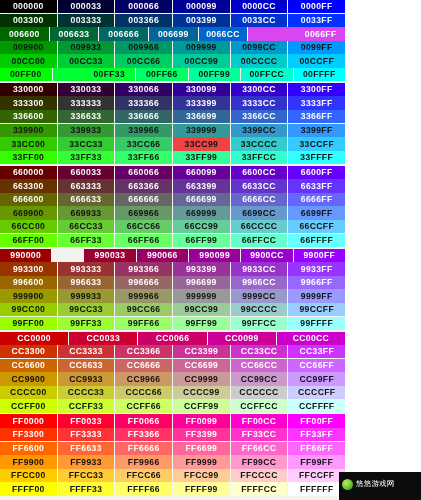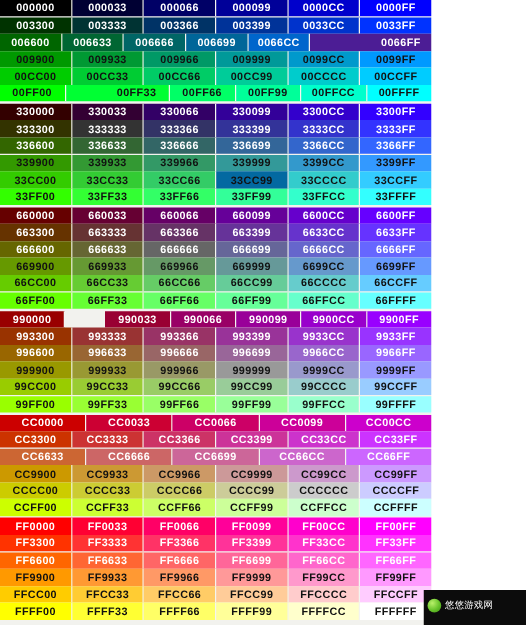--- a/index.html
+++ b/index.html
@@ -116,21 +116,21 @@
         <div class="color-cell light-text" style="background-color: rgb(0, 51, 153);">003399</div>
         <div class="color-cell light-text" style="background-color: rgb(0, 51, 204);">0033CC</div>
         <div class="color-cell light-text" style="background-color: rgb(0, 51, 255);">0033FF</div>
       </div>
       <div class="color-row">
         <div class="color-cell light-text" style="background-color: rgb(0, 102, 0);">006600</div>
         <div class="color-cell light-text" style="background-color: rgb(0, 102, 51);">006633</div>
         <div class="color-cell light-text" style="background-color: rgb(0, 102, 102);">006666</div>
         <div class="color-cell light-text" style="background-color: rgb(0, 102, 153);">006699</div>
         <div class="color-cell light-text" style="background-color: rgb(0, 102, 204);">0066CC</div>
-        <div class="color-cell light-text" style="background-color: #4c1d95; padding-left: 48px;">0066FF</div>
+        <div class="color-cell light-text" style="background-color: #d946ef; padding-left: 48px;">0066FF</div>
       </div>
       <div class="color-row">
         <div class="color-cell dark-text" style="background-color: rgb(0, 153, 0);">009900</div>
         <div class="color-cell dark-text" style="background-color: rgb(0, 153, 51);">009933</div>
         <div class="color-cell dark-text" style="background-color: rgb(0, 153, 102);">009966</div>
         <div class="color-cell dark-text" style="background-color: rgb(0, 153, 153);">009999</div>
         <div class="color-cell dark-text" style="background-color: rgb(0, 153, 204);">0099CC</div>
         <div class="color-cell dark-text" style="background-color: rgb(0, 153, 255);">0099FF</div>
       </div>
       <div class="color-row">
@@ -180,21 +180,21 @@
         <div class="color-cell dark-text" style="background-color: rgb(51, 153, 51);">339933</div>
         <div class="color-cell dark-text" style="background-color: rgb(51, 153, 102);">339966</div>
         <div class="color-cell dark-text" style="background-color: rgb(51, 153, 153);">339999</div>
         <div class="color-cell dark-text" style="background-color: rgb(51, 153, 204);">3399CC</div>
         <div class="color-cell dark-text" style="background-color: rgb(51, 153, 255);">3399FF</div>
       </div>
       <div class="color-row">
         <div class="color-cell dark-text" style="background-color: rgb(51, 204, 0);">33CC00</div>
         <div class="color-cell dark-text" style="background-color: rgb(51, 204, 51);">33CC33</div>
         <div class="color-cell dark-text" style="background-color: rgb(51, 204, 102);">33CC66</div>
-        <div class="color-cell dark-text" style="background-color: #0369a1;">33CC99</div>
+        <div class="color-cell dark-text" style="background-color: #ef4444;">33CC99</div>
         <div class="color-cell dark-text" style="background-color: rgb(51, 204, 204);">33CCCC</div>
         <div class="color-cell dark-text" style="background-color: rgb(51, 204, 255);">33CCFF</div>
       </div>
       <div class="color-row">
         <div class="color-cell dark-text" style="background-color: rgb(51, 255, 0);">33FF00</div>
         <div class="color-cell dark-text" style="background-color: rgb(51, 255, 51);">33FF33</div>
         <div class="color-cell dark-text" style="background-color: rgb(51, 255, 102);">33FF66</div>
         <div class="color-cell dark-text" style="background-color: rgb(51, 255, 153);">33FF99</div>
         <div class="color-cell dark-text" style="background-color: rgb(51, 255, 204);">33FFCC</div>
         <div class="color-cell dark-text" style="background-color: rgb(51, 255, 255);">33FFFF</div>
@@ -310,20 +310,21 @@
       </div>
       <div class="color-row">
         <div class="color-cell light-text" style="background-color: rgb(204, 51, 0);">CC3300</div>
         <div class="color-cell light-text" style="background-color: rgb(204, 51, 51);">CC3333</div>
         <div class="color-cell light-text" style="background-color: rgb(204, 51, 102);">CC3366</div>
         <div class="color-cell light-text" style="background-color: rgb(204, 51, 153);">CC3399</div>
         <div class="color-cell light-text" style="background-color: rgb(204, 51, 204);">CC33CC</div>
         <div class="color-cell light-text" style="background-color: rgb(204, 51, 255);">CC33FF</div>
       </div>
       <div class="color-row">
+        <div class="color-cell light-text" style="background-color: rgb(204, 102, 0);">CC6600</div>
         <div class="color-cell light-text" style="background-color: rgb(204, 102, 51);">CC6633</div>
         <div class="color-cell light-text" style="background-color: rgb(204, 102, 102);">CC6666</div>
         <div class="color-cell light-text" style="background-color: rgb(204, 102, 153);">CC6699</div>
         <div class="color-cell light-text" style="background-color: rgb(204, 102, 204);">CC66CC</div>
         <div class="color-cell light-text" style="background-color: rgb(204, 102, 255);">CC66FF</div>
       </div>
       <div class="color-row">
         <div class="color-cell dark-text" style="background-color: rgb(204, 153, 0);">CC9900</div>
         <div class="color-cell dark-text" style="background-color: rgb(204, 153, 51);">CC9933</div>
         <div class="color-cell dark-text" style="background-color: rgb(204, 153, 102);">CC9966</div>

